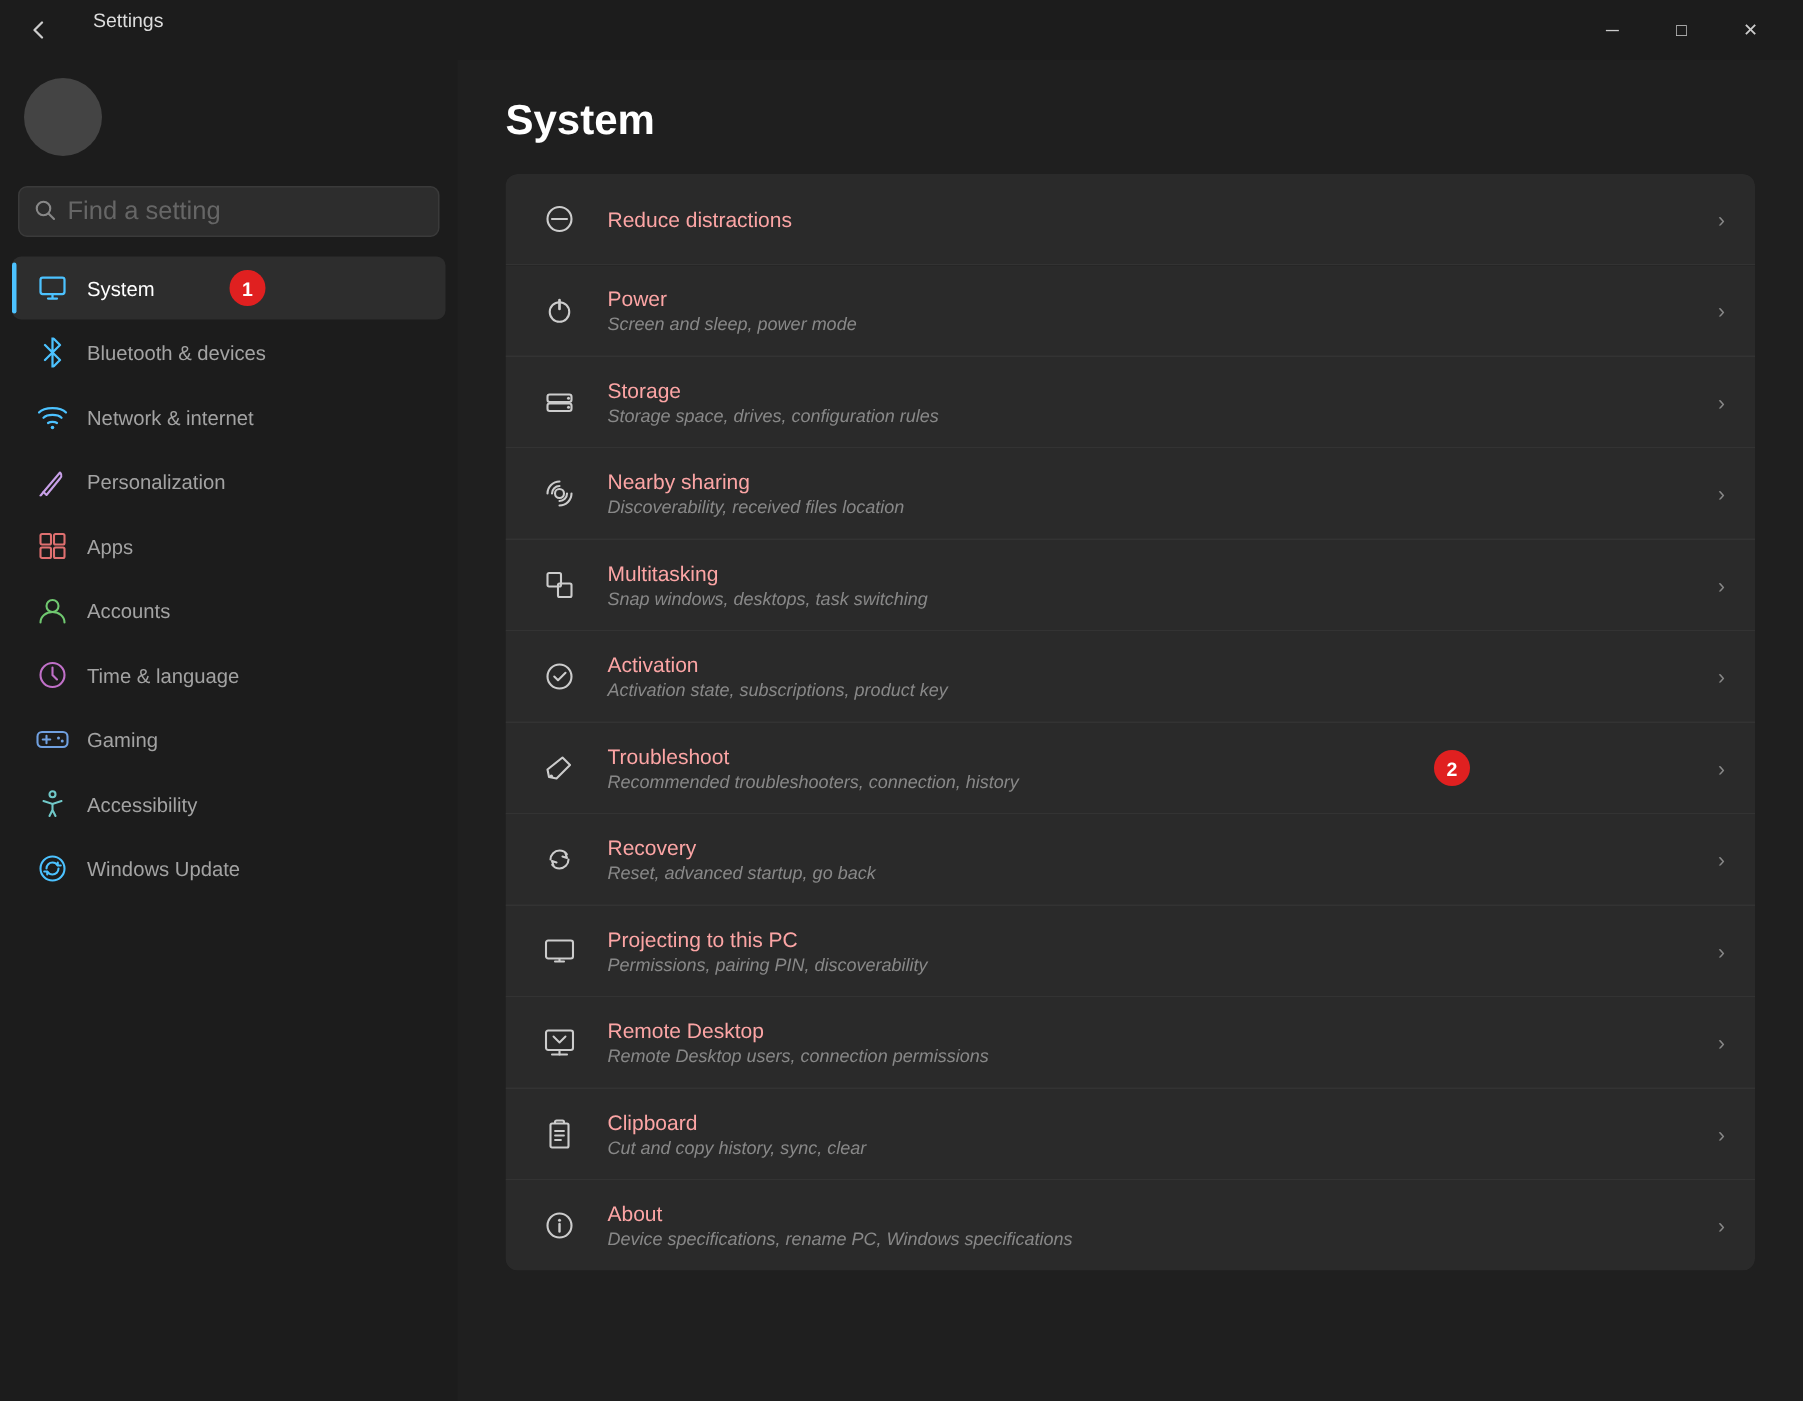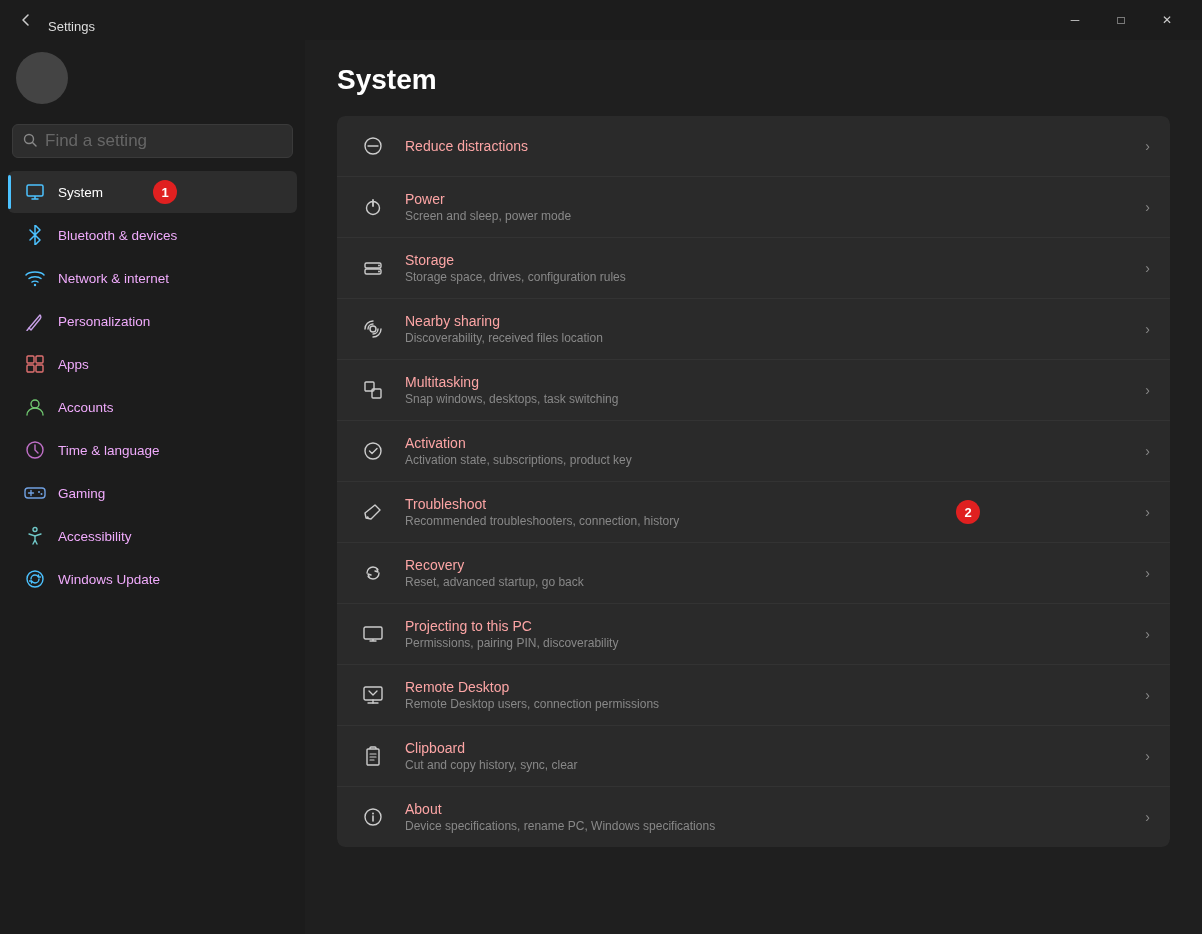--- a/index.html
+++ b/index.html
@@ -17,22 +17,22 @@
     .titlebar {
       background: #1c1c1c;
       display: flex;
       align-items: center;
       height: 40px;
       padding: 0 12px;
       flex-shrink: 0;
     }
     .titlebar-nav {
       display: flex;
-      align-items: flex-end;
-      gap: 8px;
+      align-items: flex-start;
+      gap: 22px;
     }
     .titlebar-back {
       width: 28px; height: 28px;
       display: flex; align-items: center; justify-content: center;
       border-radius: 4px;
       cursor: pointer;
       color: #aaa;
     }
     .titlebar-title {
       font-size: 13px;
@@ -111,21 +111,21 @@
     
     .nav-item {
       display: flex;
       align-items: center;
       gap: 12px;
       padding: 10px 16px;
       cursor: pointer;
       border-radius: 6px;
       margin: 1px 8px;
       font-size: 13.5px;
-      color: #f0abfc;
+      color: #a3a3a3;
       position: relative;
     }
     .nav-item.active {
       background: #2d2d2d;
       color: #fff;
     }
     .nav-item .nav-icon {
       width: 22px; height: 22px;
       display: flex; align-items: center; justify-content: center;
       font-size: 16px;
@@ -186,20 +186,21 @@
     .settings-item-text { flex: 1; }
     .settings-item-name {
       font-size: 14px;
       font-weight: 500;
       color: #fca5a5;
     }
     .settings-item-desc {
       font-size: 12px;
       color: #888;
       margin-top: 2px;
+      font-style: italic;
     }
     .settings-item-chevron {
       color: #888;
       font-size: 14px;
     }
 
     
     .settings-group {
       margin-bottom: 8px;
       border-radius: 8px;

